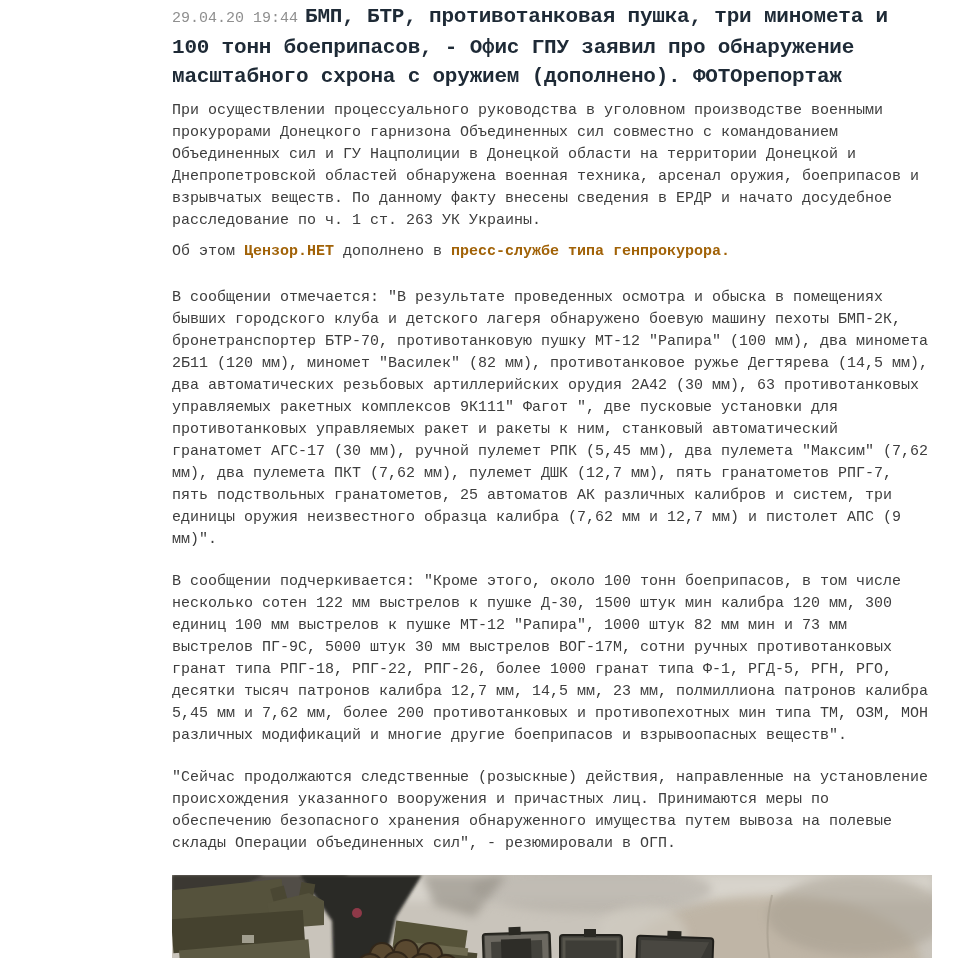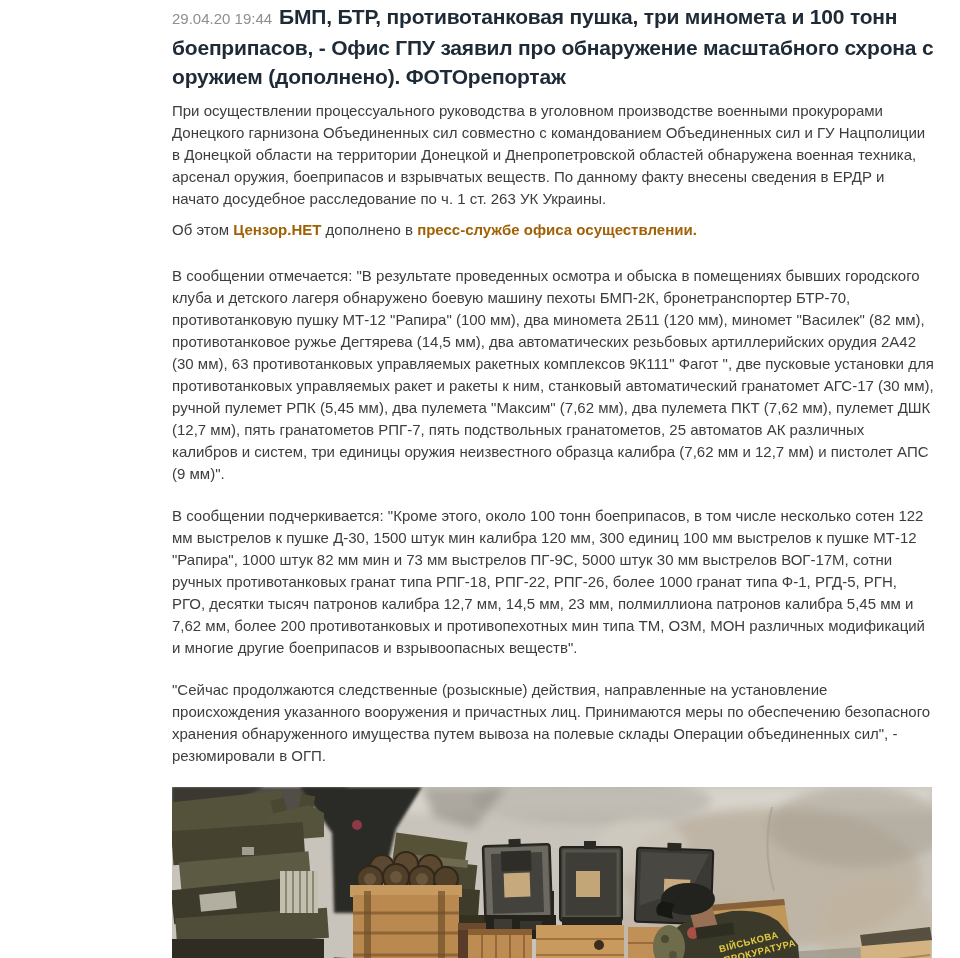--- a/index.html
+++ b/index.html
@@ -9,20 +9,21 @@
     width: 960px;
     height: 958px;
     overflow: hidden;
     font-family: "Liberation Sans", sans-serif;
   }
   .page {
     width: 960px;
     height: 958px;
     background: #ffffff;
     position: relative;
+    font-family: Liberation Mono, monospace;
   }
   .article {
     margin-left: 172px;
     width: 762px;
     padding-top: 2px;
   }
   .headline {
     margin: 0 0 9px 0;
     font-size: 21px;
     line-height: 29px;
@@ -65,21 +66,21 @@
 </head>
 <body>
 
 <div class="page">
   <article class="article">
 
     <h1 class="headline"><span class="timestamp">29.04.20 19:44</span><span>БМП, БТР, противотанковая пушка, три миномета и 100 тонн боеприпасов, - Офис ГПУ заявил про обнаружение масштабного схрона с оружием (дополнено). ФОТОрепортаж</span></h1>
 
     <p class="body-p p-intro">При осуществлении процессуального руководства в уголовном производстве военными прокурорами Донецкого гарнизона Объединенных сил совместно с командованием Объединенных сил и ГУ Нацполиции в Донецкой области на территории Донецкой и Днепропетровской областей обнаружена военная техника, арсенал оружия, боеприпасов и взрывчатых веществ. По данному факту внесены сведения в ЕРДР и начато досудебное расследование по ч. 1 ст. 263 УК Украины.</p>
 
-    <p class="body-p source-line"><span>Об этом </span><a class="link">Цензор.НЕТ</a><span> дополнено в </span><a class="link">пресс-службе офиса осуществлении.</a></p>
+    <p class="body-p source-line"><span>Об этом </span><a class="link">Цензор.НЕТ</a><span> дополнено в </span><a class="link">пресс-службе типа генпрокурора.</a></p>
 
     <p class="body-p">В сообщении отмечается: "В результате проведенных осмотра и обыска в помещениях бывших городского клуба и детского лагеря обнаружено боевую машину пехоты БМП-2К, бронетранспортер БТР-70, противотанковую пушку МТ-12 "Рапира" (100 мм), два миномета 2Б11 (120 мм), миномет "Василек" (82 мм), противотанковое ружье Дегтярева (14,5 мм), два автоматических резьбовых артиллерийских орудия 2А42 (30 мм), 63 противотанковых управляемых ракетных комплексов 9К111" Фагот ", две пусковые установки для противотанковых управляемых ракет и ракеты к ним, станковый автоматический гранатомет АГС-17 (30 мм), ручной пулемет РПК (5,45 мм), два пулемета "Максим" (7,62 мм), два пулемета ПКТ (7,62 мм), пулемет ДШК (12,7 мм), пять гранатометов РПГ-7, пять подствольных гранатометов, 25 автоматов АК различных калибров и систем, три единицы оружия неизвестного образца калибра (7,62 мм и 12,7 мм) и пистолет АПС (9 мм)".</p>
 
     <p class="body-p">В сообщении подчеркивается: "Кроме этого, около 100 тонн боеприпасов, в том числе несколько сотен 122 мм выстрелов к пушке Д-30, 1500 штук мин калибра 120 мм, 300 единиц 100 мм выстрелов к пушке МТ-12 "Рапира", 1000 штук 82 мм мин и 73 мм выстрелов ПГ-9С, 5000 штук 30 мм выстрелов ВОГ-17М, сотни ручных противотанковых гранат типа РПГ-18, РПГ-22, РПГ-26, более 1000 гранат типа Ф-1, РГД-5, РГН, РГО, десятки тысяч патронов калибра 12,7 мм, 14,5 мм, 23 мм, полмиллиона патронов калибра 5,45 мм и 7,62 мм, более 200 противотанковых и противопехотных мин типа ТМ, ОЗМ, МОН различных модификаций и многие другие боеприпасов и взрывоопасных веществ".</p>
 
     <p class="body-p">"Сейчас продолжаются следственные (розыскные) действия, направленные на установление происхождения указанного вооружения и причастных лиц. Принимаются меры по обеспечению безопасного хранения обнаруженного имущества путем вывоза на полевые склады Операции объединенных сил", - резюмировали в ОГП.</p>
 
     <figure class="photo">
       <svg width="760" height="200" viewBox="0 0 760 200" xmlns="http://www.w3.org/2000/svg">
         <defs>

